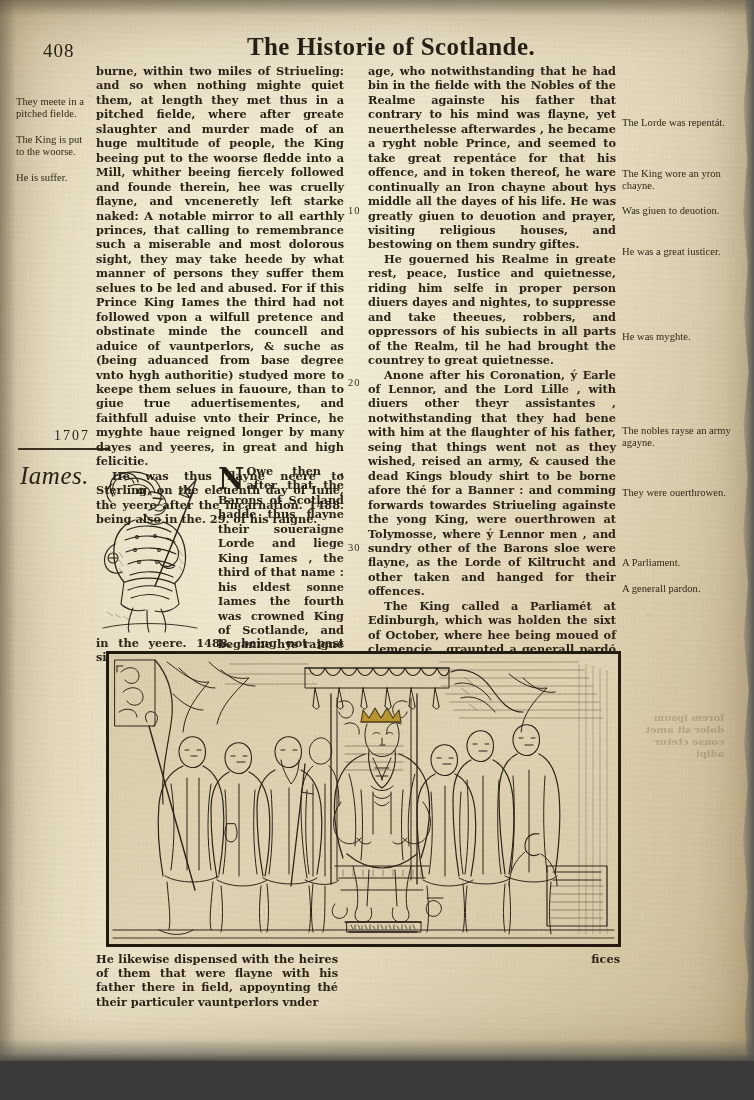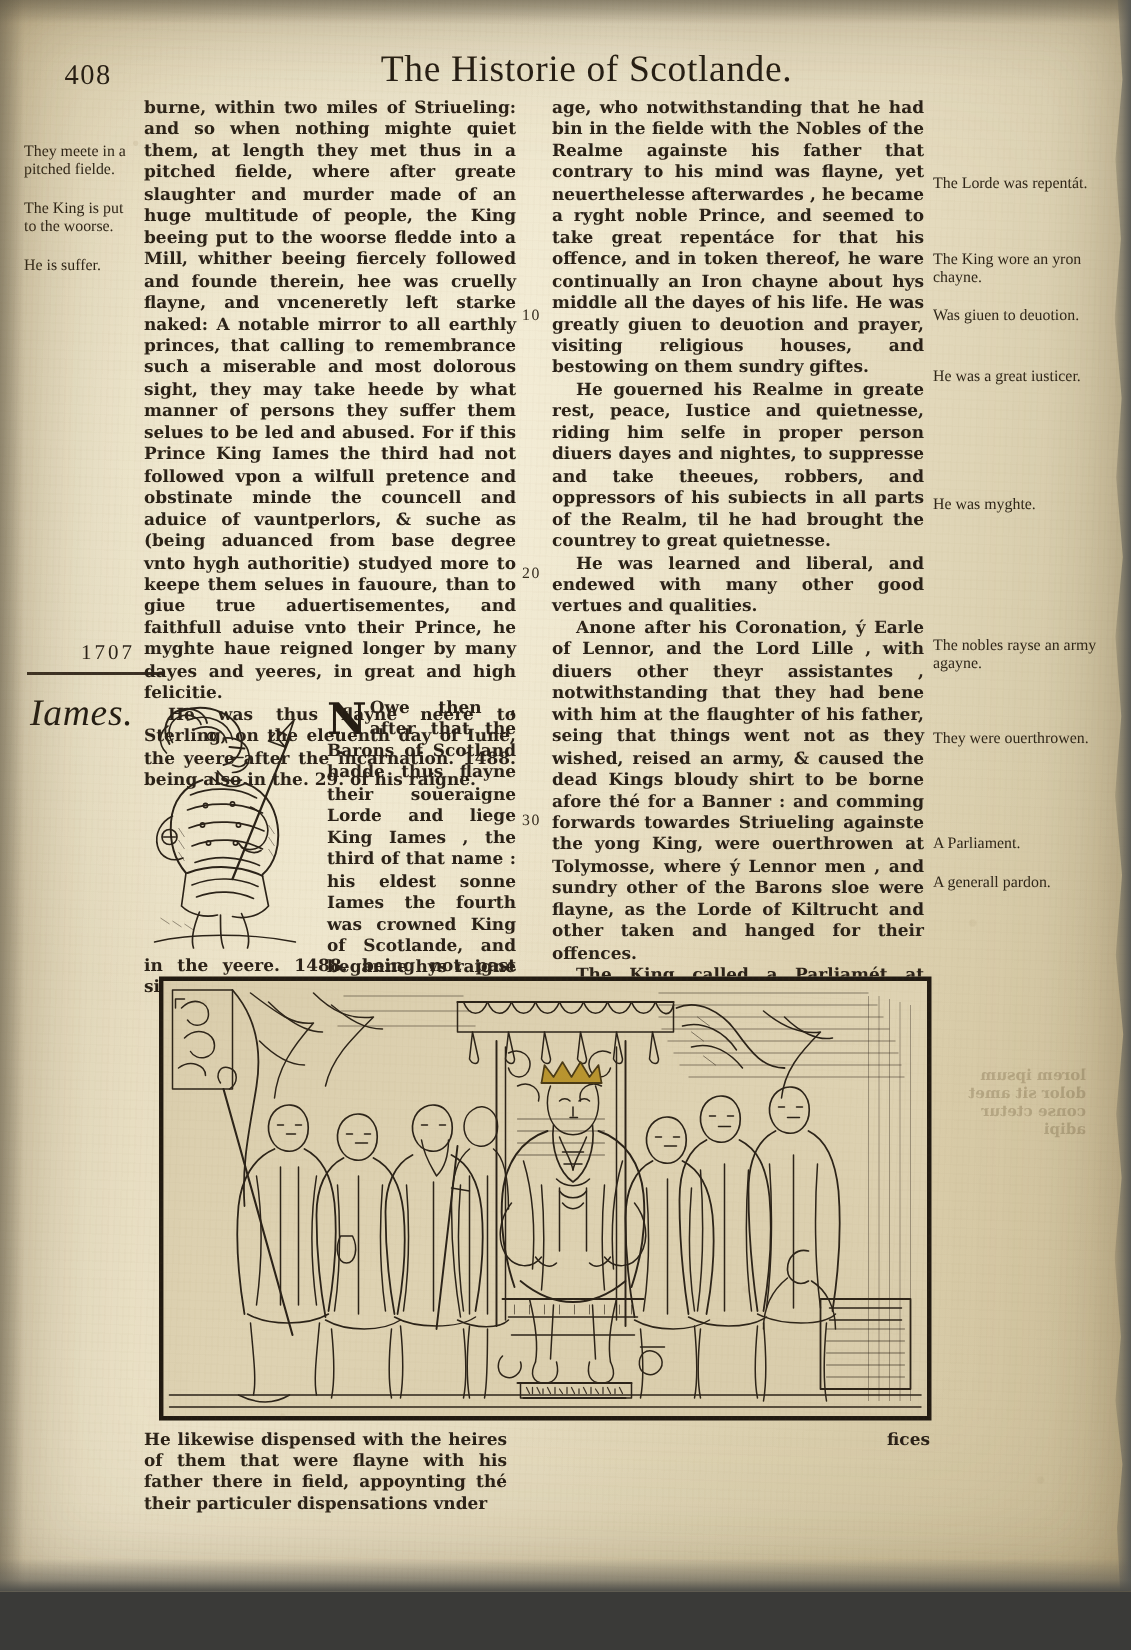--- a/index.html
+++ b/index.html
@@ -38,21 +38,21 @@
   .edge-t{position:absolute;left:0;top:0;width:100%;height:16px;pointer-events:none;
     background:linear-gradient(180deg,rgba(86,80,64,.5) 0%,transparent 100%);}
   .edge-l{position:absolute;left:0;top:0;width:16px;height:100%;pointer-events:none;
     background:linear-gradient(90deg,rgba(86,80,64,.45) 0%,transparent 100%);}
 
   .folio{position:absolute;left:43px;top:40px;font-size:19px;color:#241d14;
     font-family:"Liberation Serif",serif;letter-spacing:1px;}
   .runhead{position:absolute;left:0;right:0;top:33px;text-align:center;
     font-family:"Liberation Serif",serif;font-size:25px;color:#251e15;
     letter-spacing:.4px;}
-  .runhead span{display:inline-block;transform:translateX(14px);}
+  .runhead span{display:inline-block;transform:translateX(14px);font-weight:bold;}
 
   
   .col{position:absolute;font-family:"DejaVu Serif",serif;font-weight:700;
     font-size:11.3px;line-height:14.45px;color:#2b2218;text-align:justify;
     text-justify:inter-word;}
   .colL{left:96px;top:64px;width:248px;}
   .colR{left:368px;top:64px;width:248px;}
   .col p{margin:0;}
   .col p.ind{text-indent:16px;}
 
@@ -209,21 +209,20 @@
         <path d="M22 90 L26 96 M22 98 L26 104 M22 106 L26 112"></path>
         <path d="M82 88 L86 94 M82 96 L86 102 M82 104 L86 110"></path>
         <path d="M10 150 L16 154 M18 152 L24 156 M26 154 L32 158"></path>
       </g>
     </svg>
   </div>
 
   <div class="col colR">
     <p>age, who notwithstanding that he had bin in the fielde with the Nobles of the Realme againste his father that contrary to his mind was flayne, yet neuerthelesse afterwardes , he became a ryght noble Prince, and seemed to take great repentáce for that his offence, and in token thereof, he ware continually an Iron chayne about hys middle all the dayes of his life. He was greatly giuen to deuotion and prayer, visiting religious houses, and bestowing on them sundry giftes.</p>
     <p class="ind">He gouerned his Realme in greate rest, peace, Iustice and quietnesse, riding him selfe in proper person diuers dayes and nightes, to suppresse and take theeues, robbers, and oppressors of his subiects in all parts of the Realm, til he had brought the countrey to great quietnesse.</p>
-    <p class="ind">He was learned and liberal, and endewed with many other good vertues and qualities.</p>
     <p class="ind">Anone after his Coronation, ý Earle of Lennor, and the Lord Lille , with diuers other theyr assistantes , notwithstanding that they had bene with him at the flaughter of his father, seing that things went not as they wished, reised an army, &amp; caused the dead Kings bloudy shirt to be borne afore thé for a Banner : and comming forwards towardes Striueling againste the yong King, were ouerthrowen at Tolymosse, where ý Lennor men , and sundry other of the Barons sloe were flayne, as the Lorde of Kiltrucht and other taken and hanged for their offences.</p>
     <p class="ind">The King called a Parliamét at Edinburgh, which was holden the sixt of October, where hee being moued of clemencie , graunted a generall pardó to al those that came in field at Striueling wt his father against him, &amp; appoynted euery one to haue speciall pardons therupó vnder his seales.</p>
   </div>
 
   <div class="cut-big">
     <svg viewBox="0 0 509 290">
       <rect x="0" y="0" width="509" height="290" fill="#ded2b2"></rect>
 
       <g stroke="#3a3026" stroke-width="0.7" opacity=".55">
         <path d="M330 8 L470 8 M330 16 L476 16 M330 24 L480 24 M332 32 L484 32 M336 40 L488 40 M340 48 L490 48 M344 56 L492 56 M350 64 L494 64"></path>
@@ -458,21 +457,21 @@
         <linearGradient id="agewash" x1="0" y1="0" x2="1" y2="1">
           <stop offset="0" stop-color="#8a6f3c" stop-opacity=".25"></stop>
           <stop offset=".5" stop-color="#8a6f3c" stop-opacity="0"></stop>
           <stop offset="1" stop-color="#6d5526" stop-opacity=".35"></stop>
         </linearGradient>
       </defs>
     </svg>
   </div>
 
   <div class="footcols">
-    <div class="footcol footL">He likewise dispensed with the heires of them that were flayne with his father there in field, appoynting thé their particuler dispensations vnder</div>
+    <div class="footcol footL">He likewise dispensed with the heires of them that were flayne with his father there in field, appoynting thé their particuler vauntperlors vnder</div>
     <div class="footcol footR">
       <div class="last">fices</div>
     </div>
   </div>
 
   <div class="ghost" style="left:638px;top:712px;width:86px;">lorem ipsum dolor sit amet conse ctetur adipi</div>
 
   <div class="grain"></div>
   <div class="edge-dark"></div>
   <div class="edge-t"></div>

